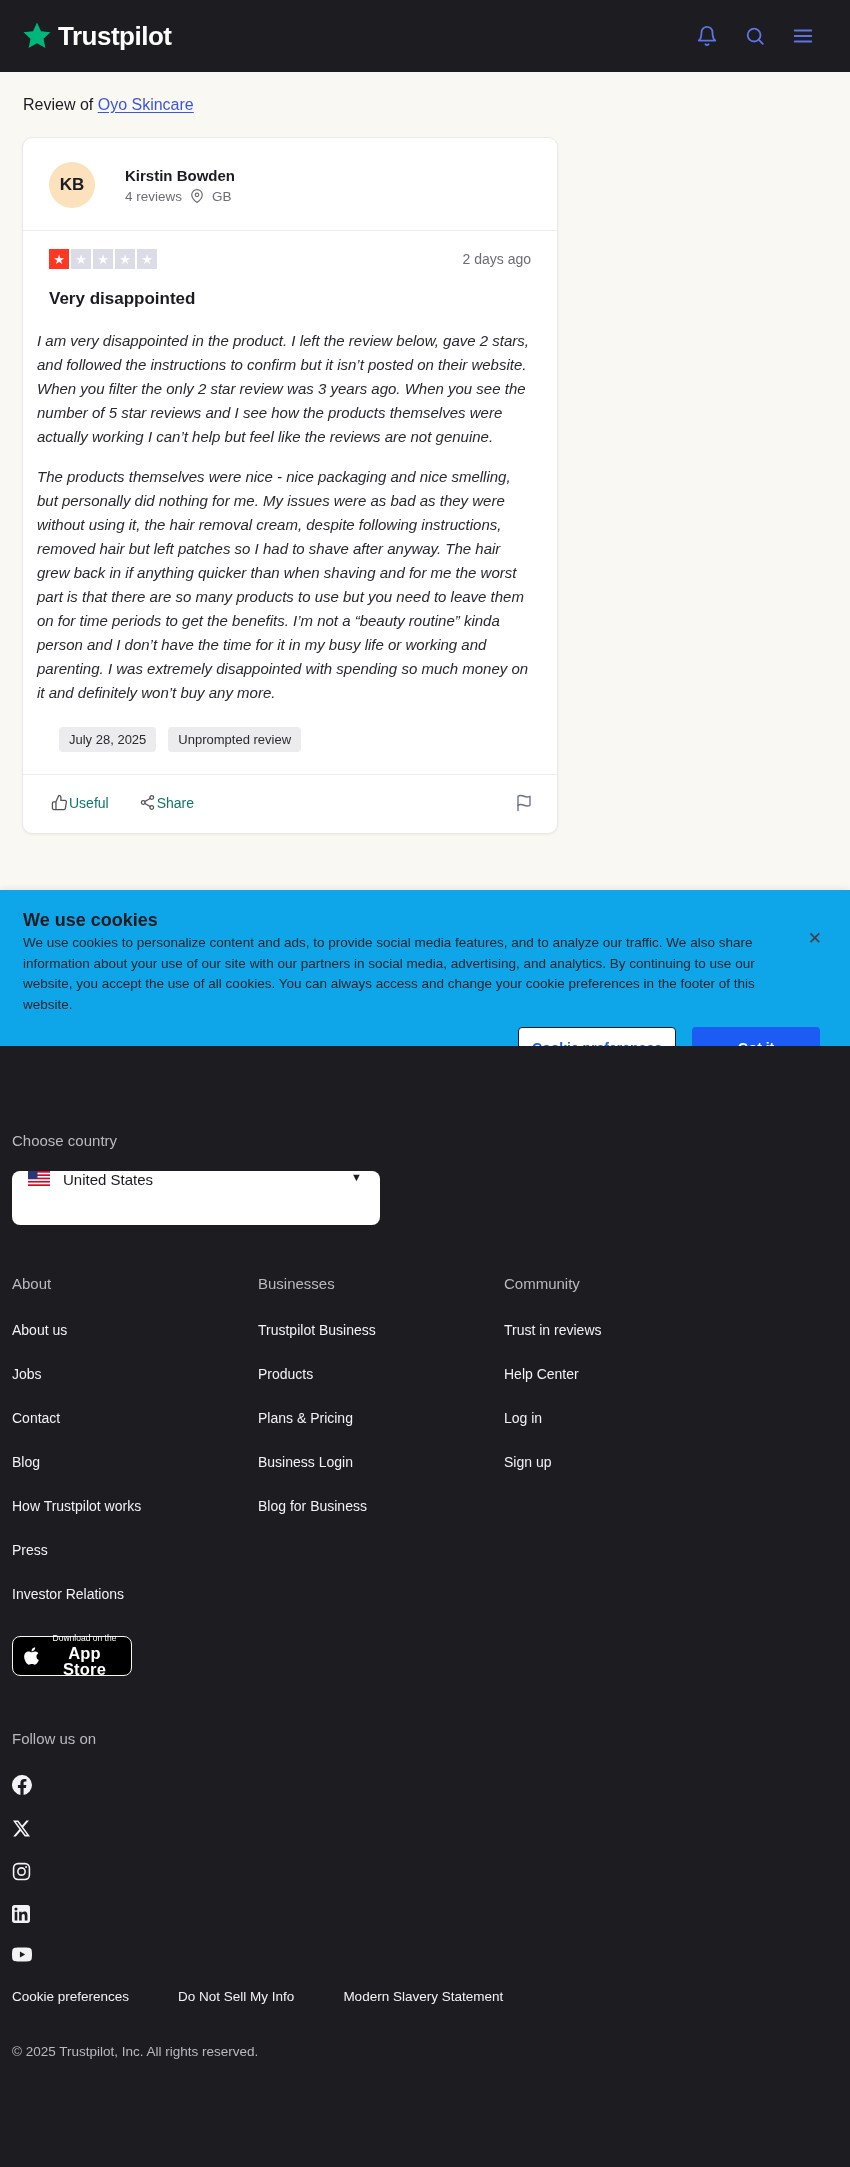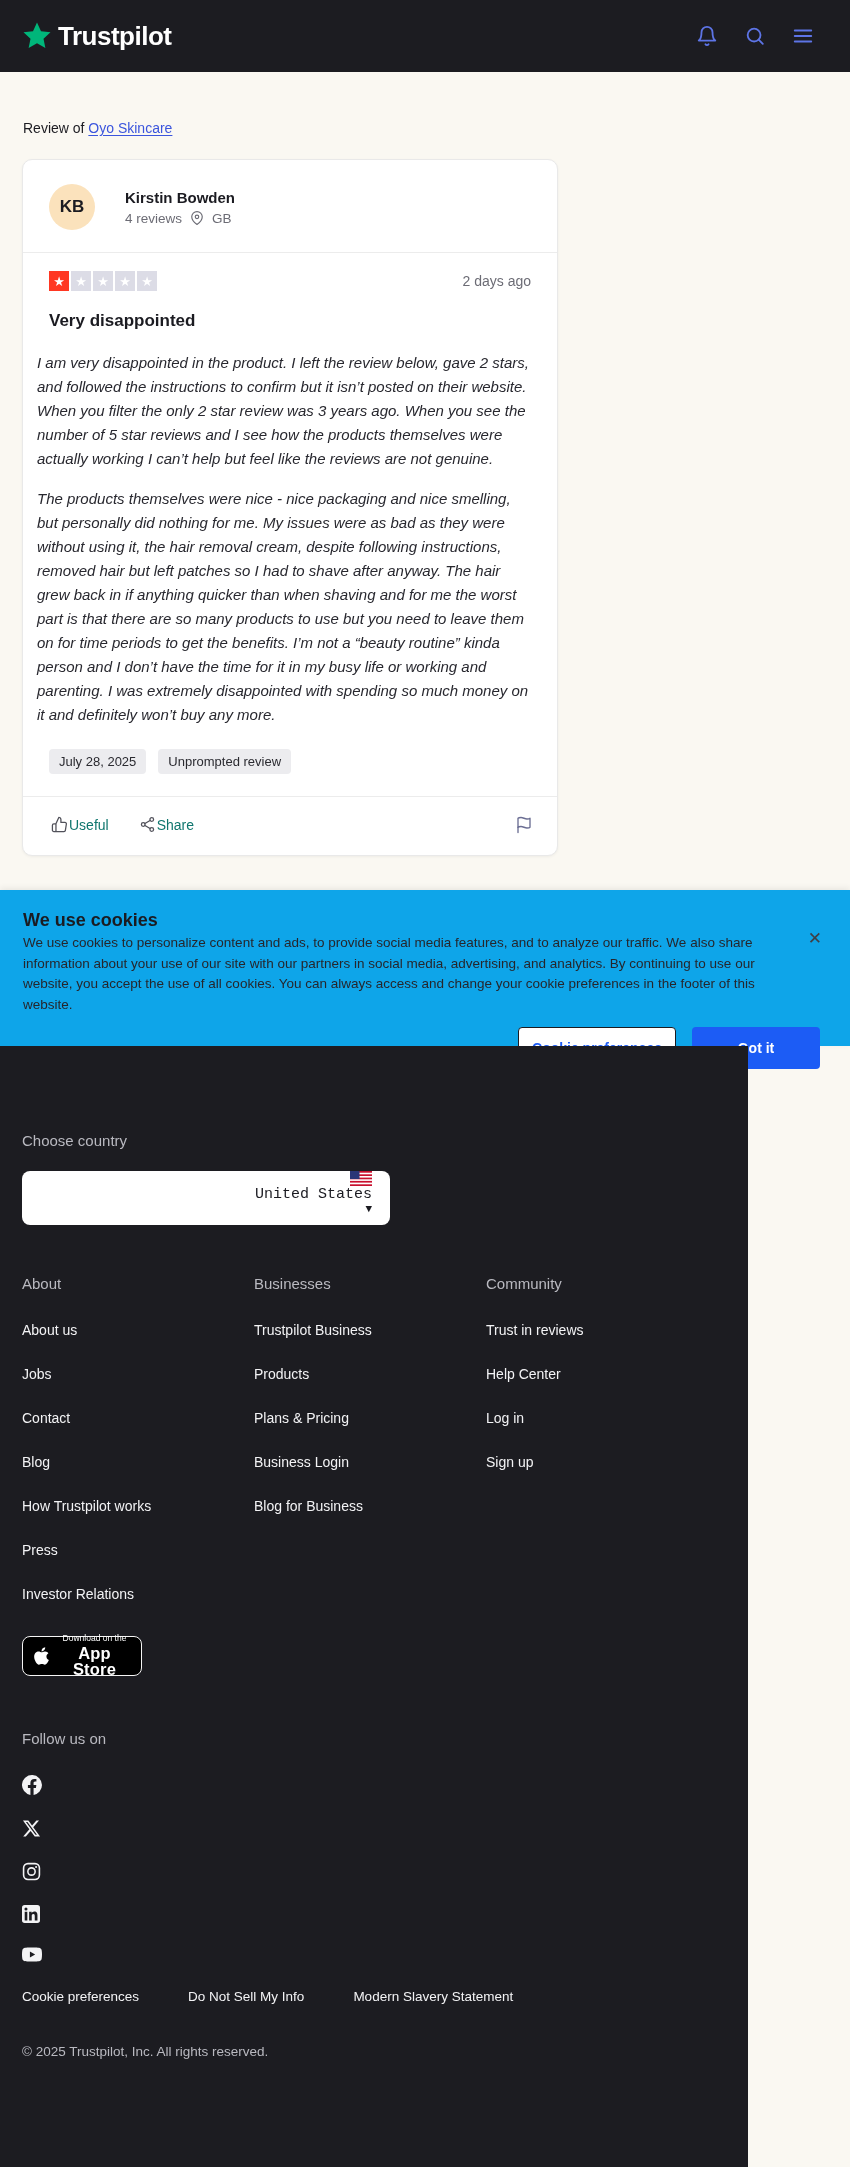--- a/index.html
+++ b/index.html
@@ -14,21 +14,21 @@
     height:72px; background:#1c1c21; display:flex; align-items:center;
     justify-content:space-between; padding:0 30px 0 22px;
   }
   .logo { display:flex; align-items:center; gap:6px; }
   .logo svg { display:block; }
   .logo-text { color:#fff; font-size:26px; font-weight:700; letter-spacing:-0.5px; }
   .nav-icons { display:flex; align-items:center; gap:14px; }
   .nav-icon-btn { background:none; border:none; color:#5d74e6; width:34px; height:34px;
     display:flex; align-items:center; justify-content:center; cursor:pointer; }
   
-  .breadcrumb { padding:48px 0 0 23px; font-size:14px; color:#1b1b21; }
+  .breadcrumb { padding:24px 0 0 23px; font-size:16px; color:#1b1b21; }
   .breadcrumb a { color:#3b55dd; text-decoration:underline; text-underline-offset:2px; }
   
   .review-card {
     width:536px; margin:23px 0 0 22px; background:#fff; border:1px solid #e9e9e9;
     border-radius:10px; box-shadow:0 1px 3px rgba(0,0,0,0.05); overflow:hidden;
   }
   .card-user { display:flex; align-items:center; gap:30px; padding:24px 26px 22px 26px; }
   .avatar { width:46px; height:46px; border-radius:50%; background:#fbe2bc;
     display:flex; align-items:center; justify-content:center; font-size:17px; font-weight:600; color:#1b1b21; }
   .user-name { font-size:15px; font-weight:700; margin-bottom:5px; }
@@ -37,21 +37,21 @@
   .divider { height:1px; background:#ececec; }
   .rating-row { display:flex; align-items:center; justify-content:space-between; padding:18px 26px 0 26px; }
   .stars { display:flex; gap:2px; }
   .star { width:20px; height:20px; background:#dcdce6; display:flex; align-items:center;
     justify-content:center; color:#fff; font-size:13px; }
   .star.filled { background:#ff3722; }
   .review-date { font-size:14px; color:#6c6c75; }
   .review-title { font-size:17px; font-weight:700; padding:20px 26px 0 26px; }
   .review-body { padding:4px 26px 0 14px;font-style:italic; }
   .review-body p { font-size:15px; line-height:24px; color:#28282f; margin-top:16px; }
-  .badges { display:flex; gap:12px; padding:22px 26px 0 26px;align-items:center; }
+  .badges { display:flex; gap:12px; padding:22px 26px 0 36px;align-items:center; }
   .badge { background:#ececef; color:#2a2a30; font-size:13px; padding:5px 10px; border-radius:4px; }
   .card-footer-divider { margin-top:22px; }
   .card-actions { display:flex; align-items:center; padding:13px 24px 16px 24px; }
   .action-btn { background:none; border:none; display:flex; align-items:flex-end; gap:1px;
     font-size:14px; color:#0f766e; cursor:pointer; padding:6px 4px; font-family:inherit; }
   .action-btn + .action-btn { margin-left:22px; }
   .action-btn svg { color:#51515a; }
   .flag-btn { margin-left:auto; background:none; border:none; color:#6b6e93; cursor:pointer; display:flex; }
   
   .cookie-banner {
@@ -61,26 +61,26 @@
   .cookie-title { font-size:18px; font-weight:700; }
   .cookie-close { position:absolute; top:40px; right:28px; background:none; border:none;
     font-size:17px; color:#3f3f46; cursor:pointer; line-height:1; }
   .cookie-body { margin-top:2px; max-width:778px; font-size:13.5px; line-height:20.5px; color:#26262c; }
   .cookie-buttons { display:flex; justify-content:flex-end; gap:16px; margin-top:12px; }
   .btn-outline { width:158px; height:42px; background:#fff; border:1px solid #1b1b21;
     border-radius:4px; color:#1c5cf5; font-size:14px; font-weight:700; cursor:pointer; font-family:inherit; }
   .btn-primary { width:128px; height:42px; background:#1c5cf5; border:none;
     border-radius:4px; color:#fff; font-size:14px; font-weight:700; cursor:pointer; font-family:inherit; }
   
-  .site-footer { position:absolute; top:1046px; left:0; width:748px; height:1121px;
-    background:#1c1c21; color:#f3f3f5; padding:86px 30px 0 22px; }
+  .site-footer { position:absolute; top:1046px; left:0; width:850px; height:1121px;
+    background:#1c1c21; color:#f3f3f5; padding:86px 30px 0 12px; }
   .muted-heading { color:#b9b9c0; font-size:15px; }
   .country-select { margin-top:22px; width:368px; height:54px; background:#fff; border:none;
-    border-radius:8px; display:flex; align-items:flex-end; padding:0 18px 0 16px; cursor:pointer;
-    font-family:Liberation Mono, monospace;flex-direction:column; }
+    border-radius:8px; display:flex; align-items:flex-start; padding:0 18px 0 16px; cursor:pointer;
+    font-family:Liberation Sans, sans-serif; }
   .country-flag { width:22px; height:15px; display:block; }
   .country-name { margin-left:13px; font-size:15px; color:#1b1b21; }
   .country-caret { margin-left:auto; color:#1b1b21; font-size:11px; }
   .footer-columns { display:flex; margin-top:50px; }
   .footer-col { width:246px; }
   .footer-col-title { color:#b9b9c0; font-size:15px; margin-bottom:30px; }
   .footer-link { display:block; color:#f3f3f5; font-size:14px; text-decoration:none; margin-bottom:28px; }
   .appstore-badge { display:inline-flex; align-items:center; gap:8px; margin-top:6px;
     background:#000; border:1.4px solid #f5f5f5; border-radius:8px; width:120px; height:40px;
     padding:0 10px; cursor:pointer; }

